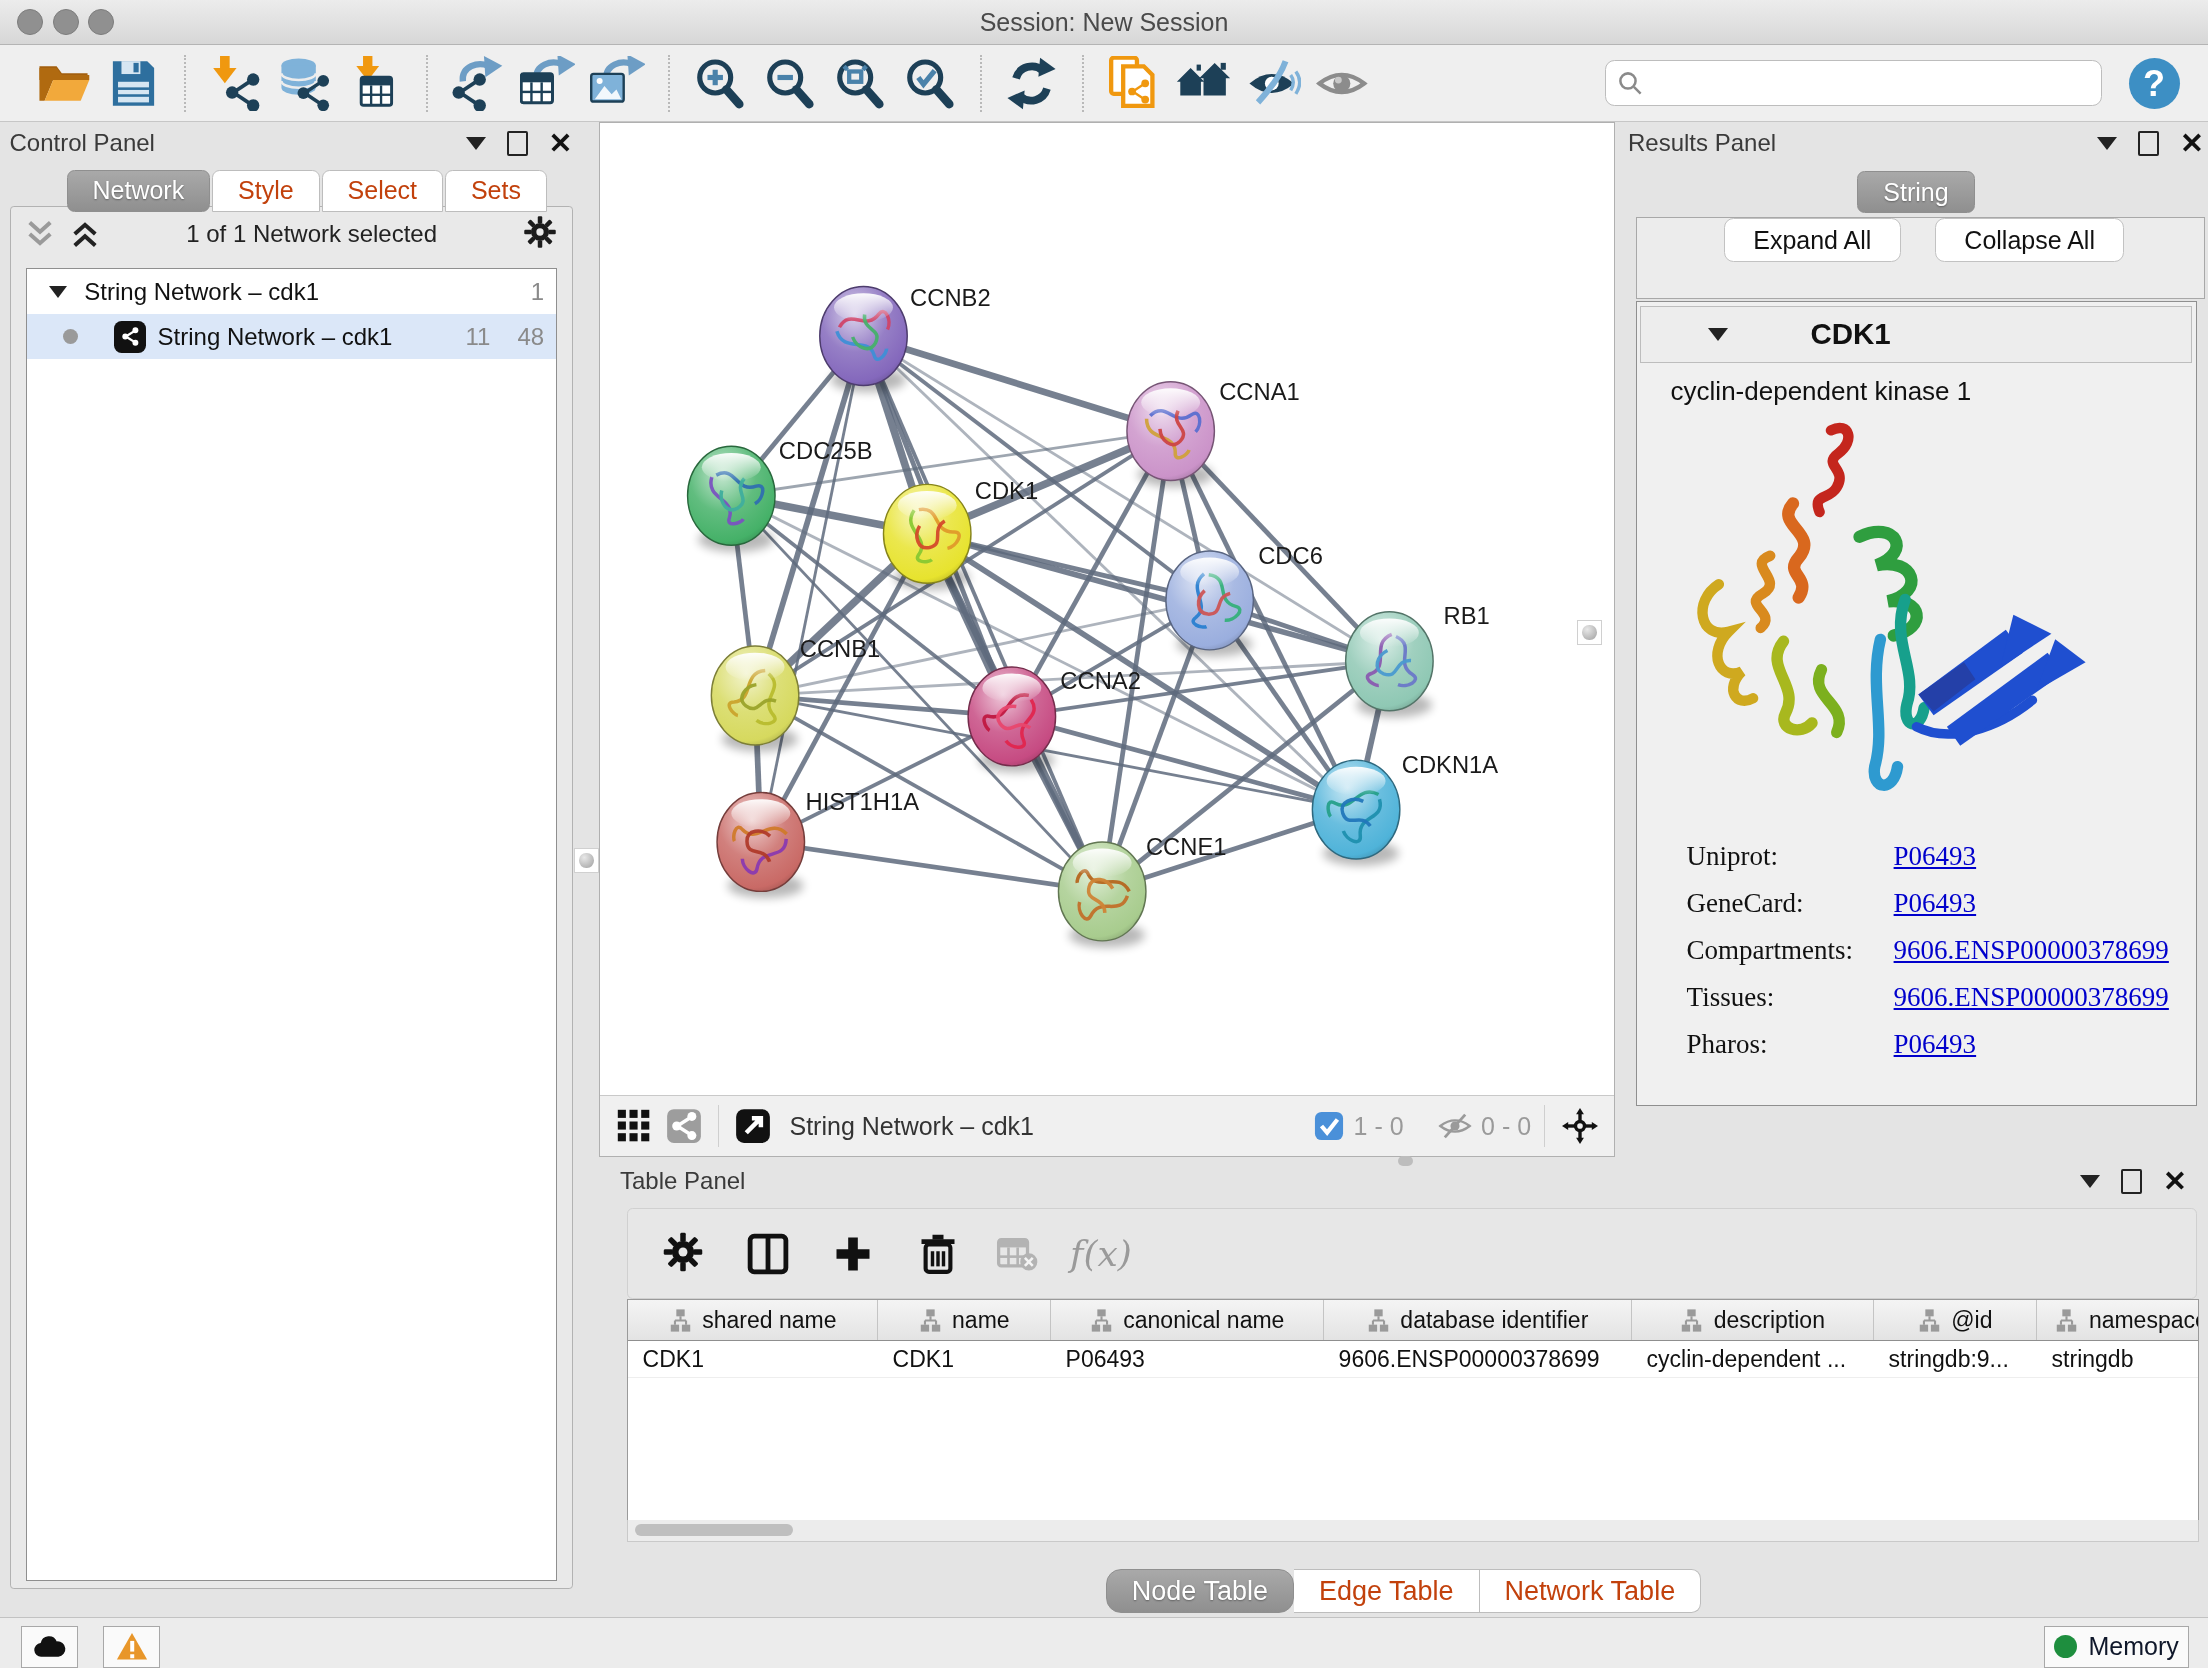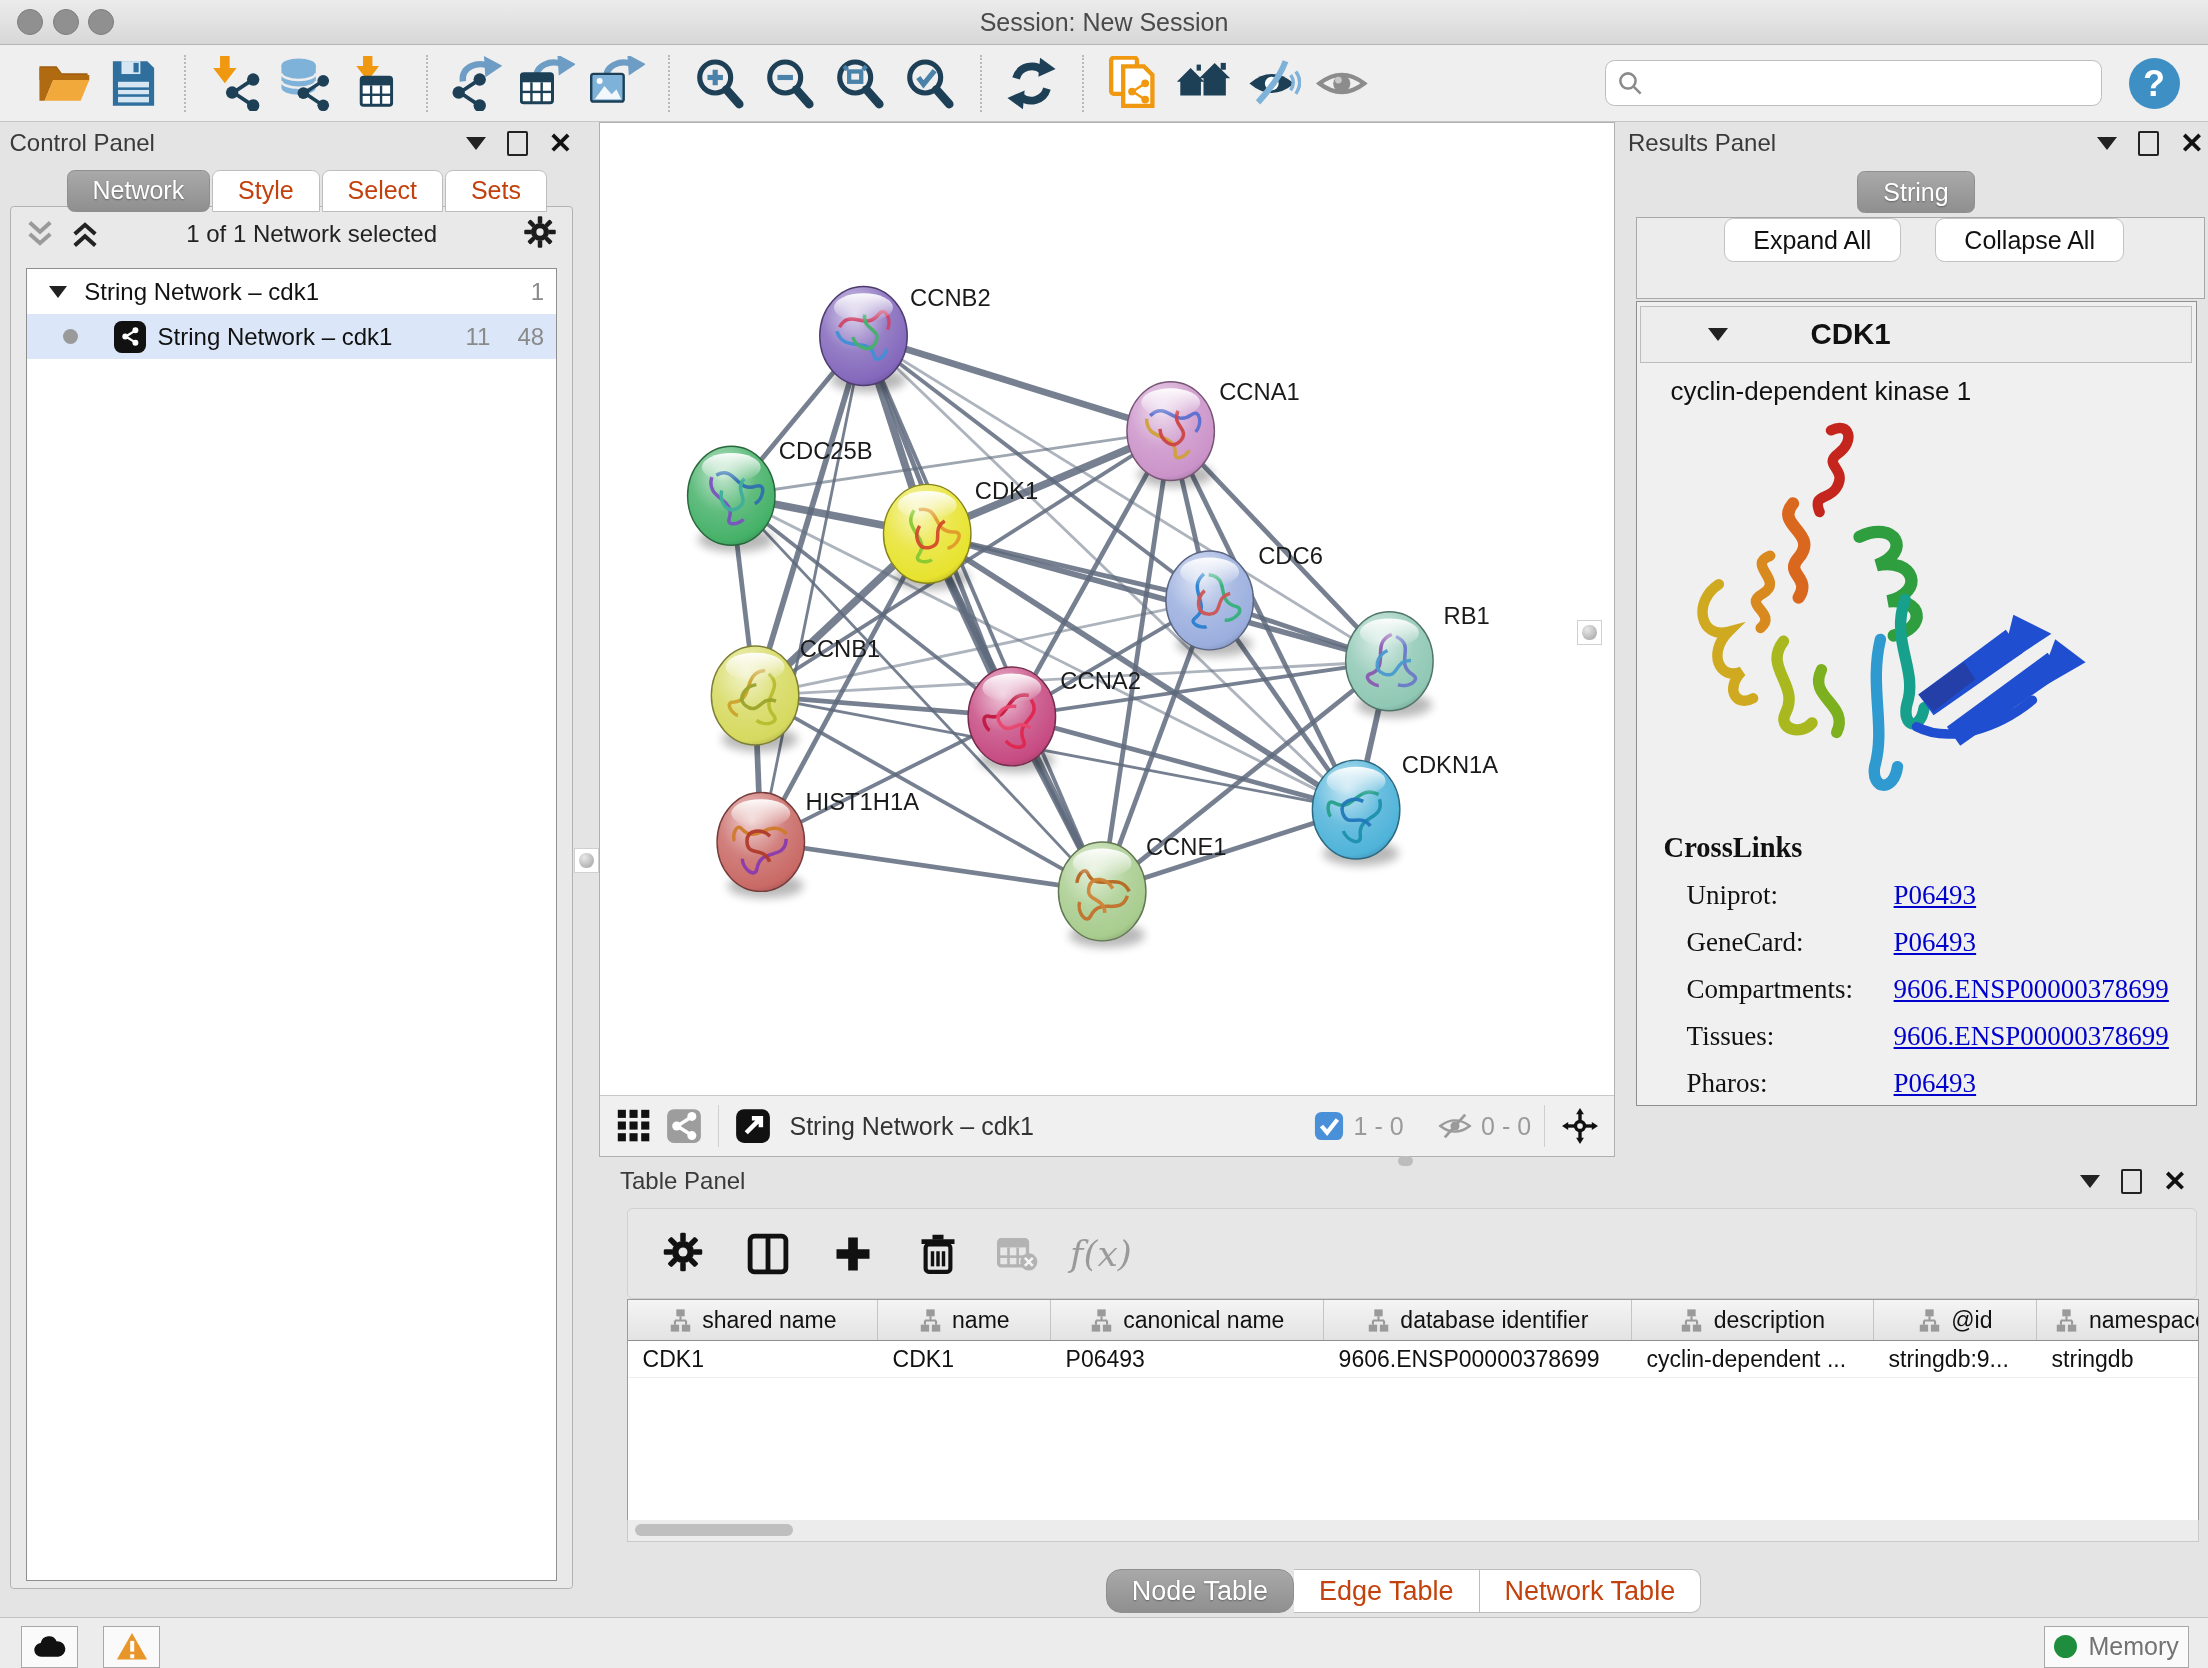--- a/index.html
+++ b/index.html
@@ -110,21 +110,21 @@
   #tp-tabs{position:absolute;left:0;width:1609px;top:407px;display:flex;justify-content:center;}
   #tp-tabs .tab{border-radius:9.5px 0 0 9.5px;height:42px;font-size:27px;}
   #tp-tabs .tab + .tab{border-radius:0;border-left:none;}
   #tp-tabs .tab:last-child{border-radius:0 9.5px 9.5px 0;}
   #tp-tabs .tab.sel{border-radius:15px;}
   
   .statusbar{position:absolute;left:0;top:1617px;width:2208px;height:51px;background:#ececec;
     border-top:1px solid #c2c2c2;}
   .sb-btn{position:absolute;top:7.6px;height:42px;background:#fafafa;border:1.9px solid #a8a8a8;
     display:flex;align-items:center;justify-content:center;cursor:pointer;box-sizing:border-box;}
-  .memory-btn{right:19px;width:145px;font-size:25px;color:#737373;gap:11.4px;}
+  .memory-btn{right:19px;width:145px;font-size:25px;color:#0f172a;gap:11.4px;}
   .mem-dot{width:23px;height:23px;border-radius:50%;background:#1e8e3e;}
   
   .vhandle{position:absolute;width:23px;height:23px;background:#fff;border:1px solid #d0d0d0;
     display:flex;align-items:center;justify-content:center;}
   .vhandle::after{content:"";width:14.3px;height:14.3px;border-radius:50%;
     background:radial-gradient(circle at 35% 30%,#e8e8e8,#9f9f9f);}
   .ohandle{position:absolute;width:15px;height:9.5px;border-radius:5.7px;background:#bdbdbd;}
 </style>
 </head>
 <body>
@@ -778,21 +778,20 @@
         </g>
         <g fill="#1f4fd0">
           <polygon points="252,296 344,228 362,252 268,318"></polygon>
           <polygon points="352,212 392,232 338,268"></polygon>
           <polygon points="282,330 388,252 404,274 296,350"></polygon>
           <polygon points="396,238 428,262 376,292"></polygon>
         </g>
         <polygon points="252,296 300,262 312,280 268,314" fill="#2440a8"></polygon>
       </svg>
       <div class="rp-crosslinks">
-        <div class="cl-title">CrossLinks</div>
         <div id="crosslinks-rows">
             <div class="cl-row">
               <span class="cl-label">Uniprot:</span>
               <a class="cl-link" href="#">P06493</a>
             </div>
             <div class="cl-row">
               <span class="cl-label">GeneCard:</span>
               <a class="cl-link" href="#">P06493</a>
             </div>
             <div class="cl-row">

